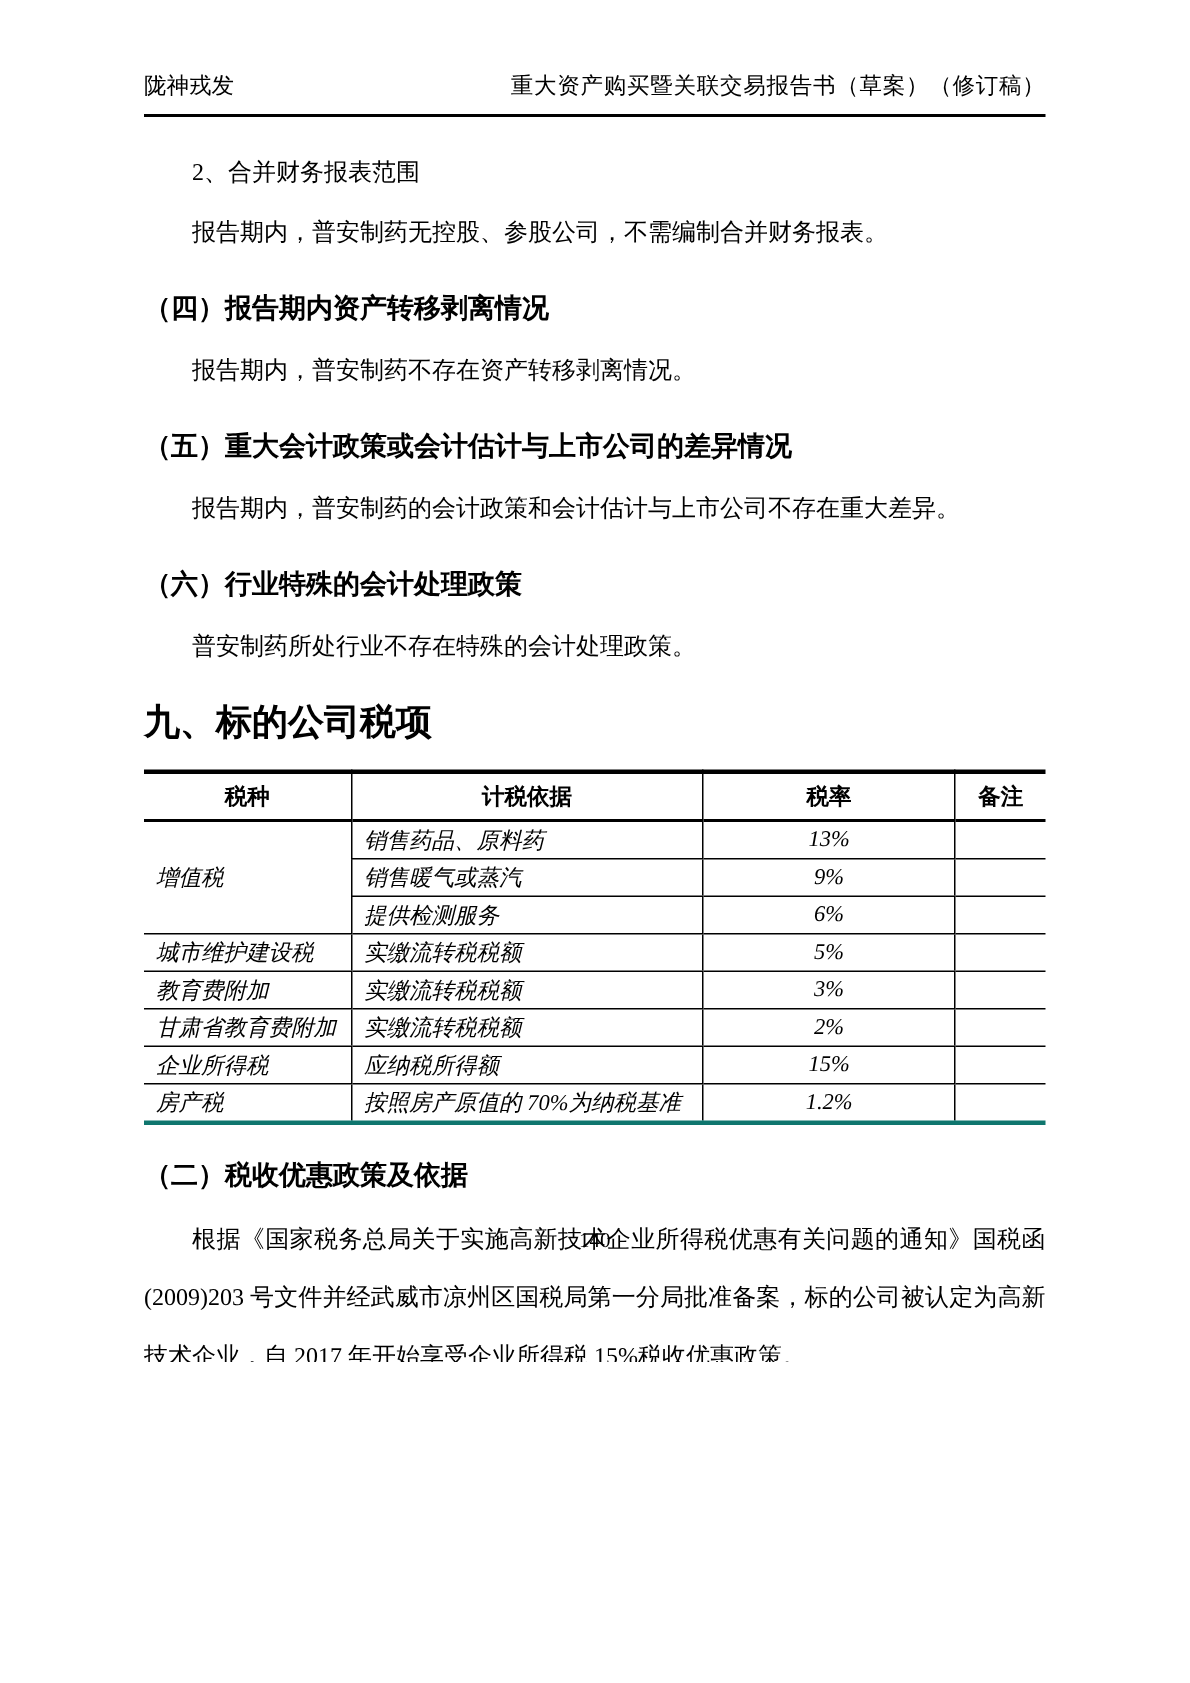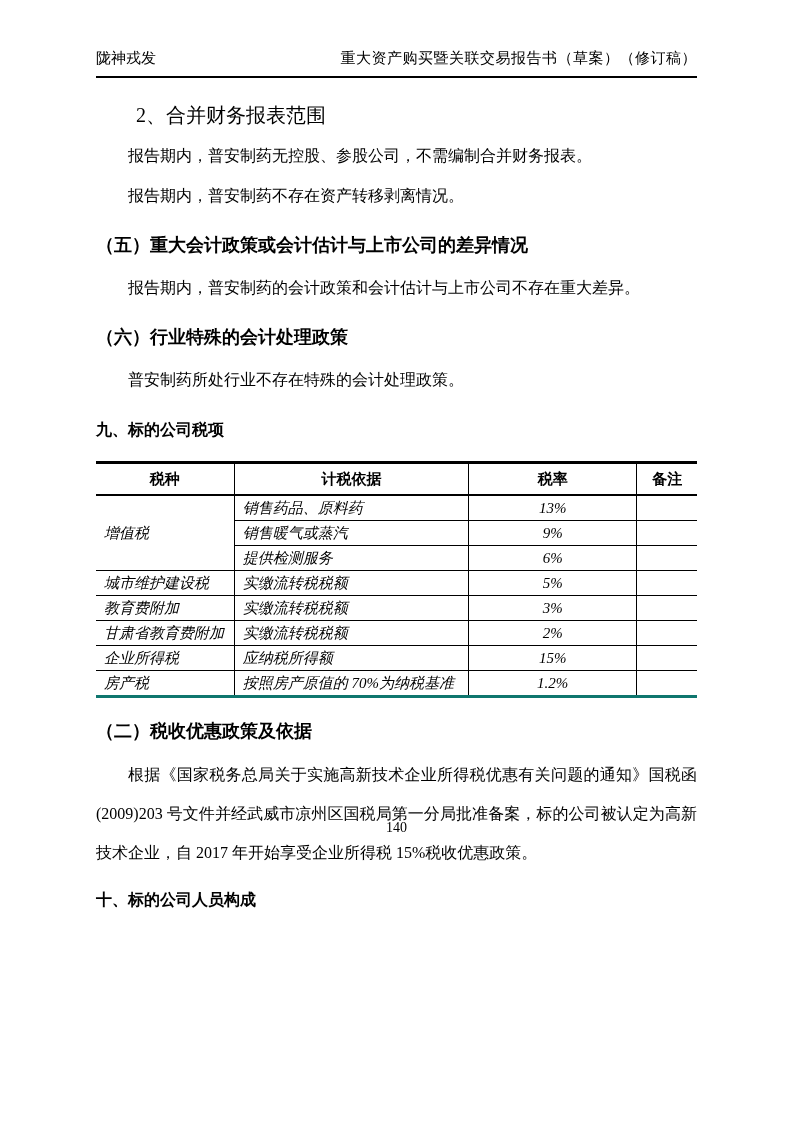--- a/index.html
+++ b/index.html
@@ -16,28 +16,28 @@
   }
   
   .doc-header{
     display:flex;justify-content:space-between;align-items:flex-end;
     font-size:15px;line-height:20px;
     border-bottom:2px solid #000;
     padding-bottom:8px;
   }
   .doc-header .right{letter-spacing:0.5px;}
   
-  .p-num{margin:27px 0 0;font-size:20px;line-height:21px;text-indent:2em;}
+  .p-num{margin:27px 0 0;font-size:16px;line-height:21px;text-indent:2em;}
   p.body{margin:19px 0 0;font-size:16px;line-height:21px;text-indent:2em;}
   h3.sec{
     margin:27px 0 0;font-size:18px;line-height:25px;font-weight:bold;
     font-family:"Liberation Sans","DejaVu Sans",sans-serif;
   }
   h2.chapter{
-    margin:26px 0 0;font-size:16px;line-height:27px;font-weight:bold;
+    margin:26px 0 0;font-size:24px;line-height:27px;font-weight:bold;
     font-family:"Liberation Sans","DejaVu Sans",sans-serif;
   }
   h3.sec.sub1{margin-top:28px;}
   h3.sec.sub2{margin-top:21px;}
   
   table.tax{
     width:100%;
     margin-top:18px;
     border-collapse:collapse;
     border-top:3px solid #000;
@@ -77,20 +77,21 @@
 <div class="page">
 
   <div class="doc-header">
     <span class="left">陇神戎发</span>
     <span class="right">重大资产购买暨关联交易报告书（草案）（修订稿）</span>
   </div>
 
   <p class="p-num">2、合并财务报表范围</p>
   <p class="body">报告期内，普安制药无控股、参股公司，不需编制合并财务报表。</p>
 
+  <h3 class="sec">（四）报告期内资产转移剥离情况</h3>
   <p class="body">报告期内，普安制药不存在资产转移剥离情况。</p>
 
   <h3 class="sec">（五）重大会计政策或会计估计与上市公司的差异情况</h3>
   <p class="body">报告期内，普安制药的会计政策和会计估计与上市公司不存在重大差异。</p>
 
   <h3 class="sec">（六）行业特殊的会计处理政策</h3>
   <p class="body">普安制药所处行业不存在特殊的会计处理政策。</p>
 
   <h2 class="chapter">九、标的公司税项</h2>
 

